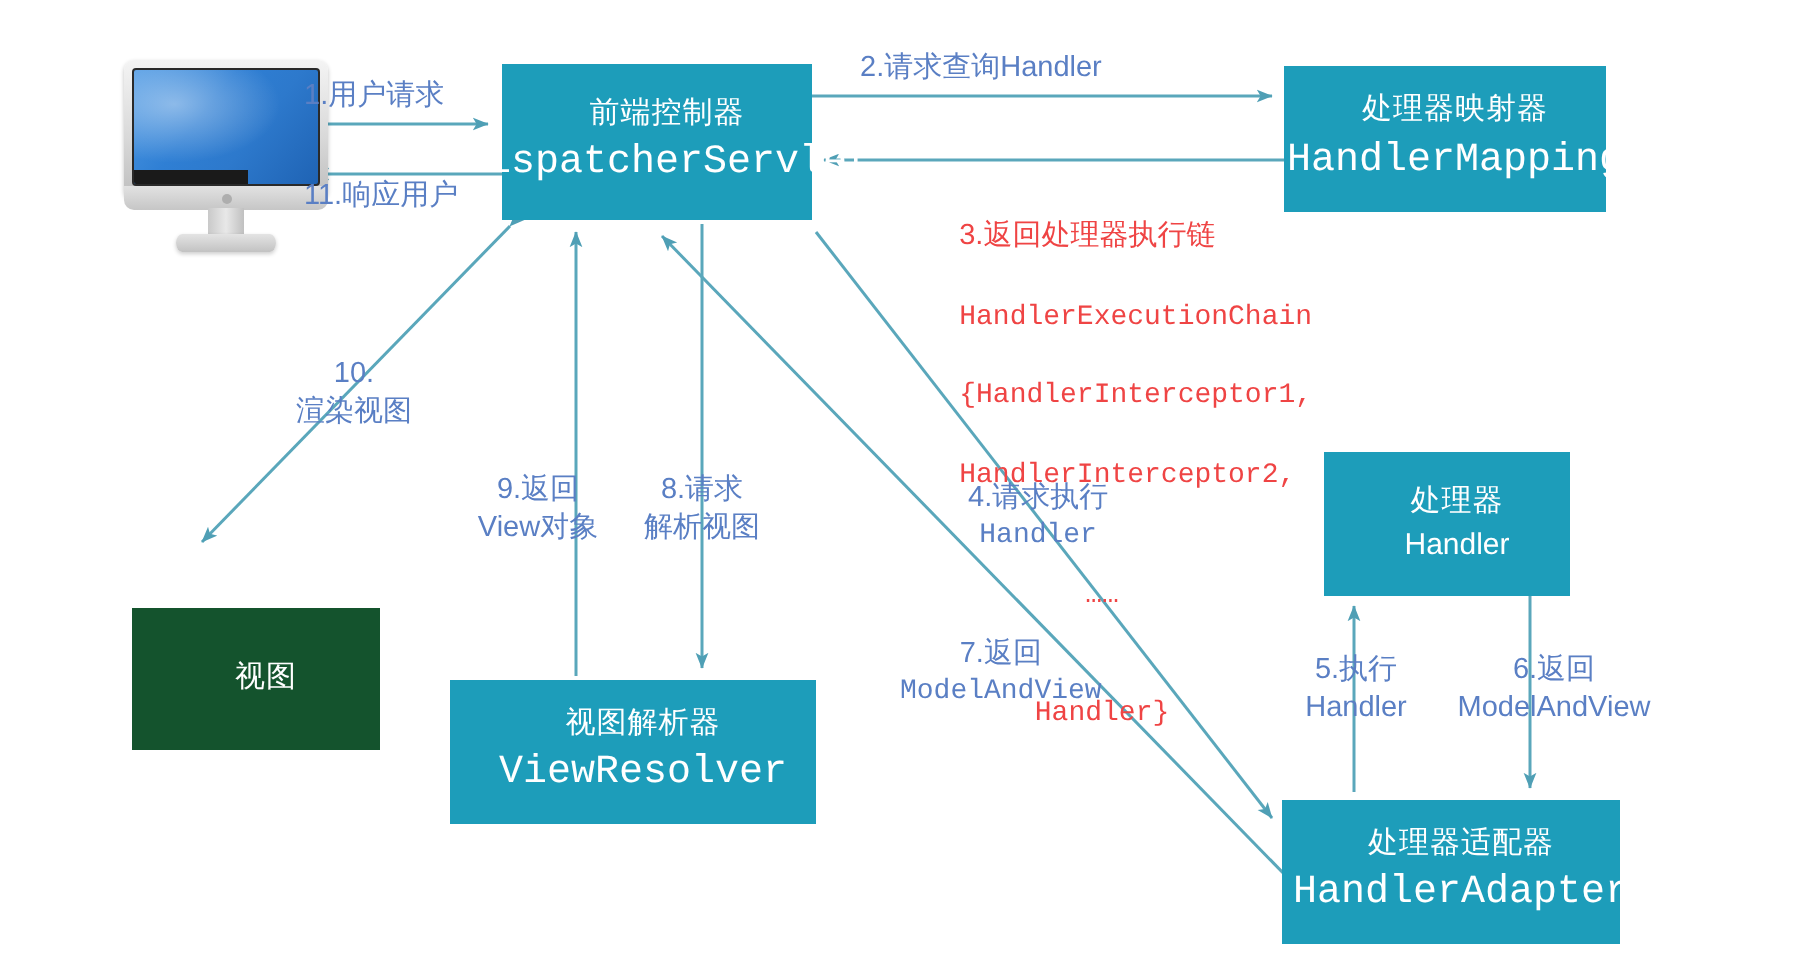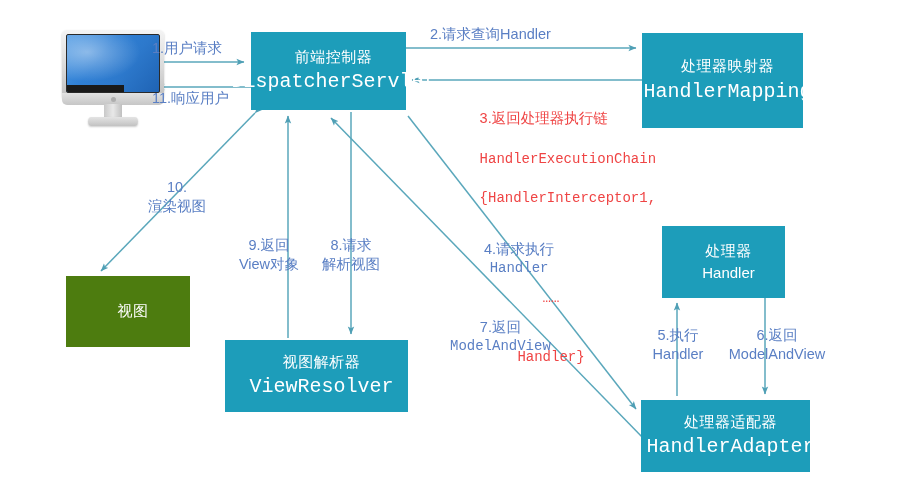--- a/index.html
+++ b/index.html
@@ -43,21 +43,22 @@
     font-size: 15px;
     letter-spacing: 0.5px;
   }
   .node .en {
     font-family: "Liberation Mono", monospace;
     font-size: 20px;
     margin-top: 3px;
     letter-spacing: 0px;
   }
   .node.view-node {
-    background: #4d7c0f;
+    background: #14532d;
+    margin-top: 28px;
   }
   .node.view-node .en {
     font-size: 13.5px;
   }
   .node.handler-node .en {
     font-family: "Liberation Sans", sans-serif;
     font-size: 15px;
   }
   .label {
     position: absolute;
@@ -223,21 +224,21 @@
     <div class="dot"></div>
     <div class="neck"></div>
     <div class="base"></div>
   </div>
 
   <div class="node" style="left:251px; top:32px; width:155px; height:78px;">
     <div class="cn">前端控制器</div>
     <div class="en">DispatcherServlet</div>
   </div>
 
-  <div class="node" style="left:642px; top:33px; width:161px; height:95px;">
+  <div class="node" style="left:642px; top:33px; width:161px; height:73px;">
     <div class="cn">处理器映射器</div>
     <div class="en">HandlerMapping</div>
   </div>
 
   <div class="node handler-node" style="left:662px; top:226px; width:123px; height:72px;">
     <div class="cn">处理器</div>
     <div class="en">Handler</div>
   </div>
 
   <div class="node" style="left:641px; top:400px; width:169px; height:72px;">
@@ -263,21 +264,21 @@
   </div>
 
   <div class="label mixed" style="left:430px; top:25px;">
     <span class="l-cn">2.请求查询Handler</span>
   </div>
 
   <div class="chain-block" style="left:446px; top:88px;">
     <span class="head">3.返回处理器执行链</span><br>
     <span>HandlerExecutionChain</span><br>
     <span>{HandlerInterceptor1,</span><br>
-    <br>
+    <span>HandlerInterceptor2,</span><br>
     <span class="ctr">……</span>
     <span class="ctr">Handler}</span>
   </div>
 
   <div class="label" style="left:484px; top:240px;">
     <div class="l-cn">4.请求执行</div>
     <div class="l-mono">Handler</div>
   </div>
 
   <div class="label" style="left:450px; top:318px;">

